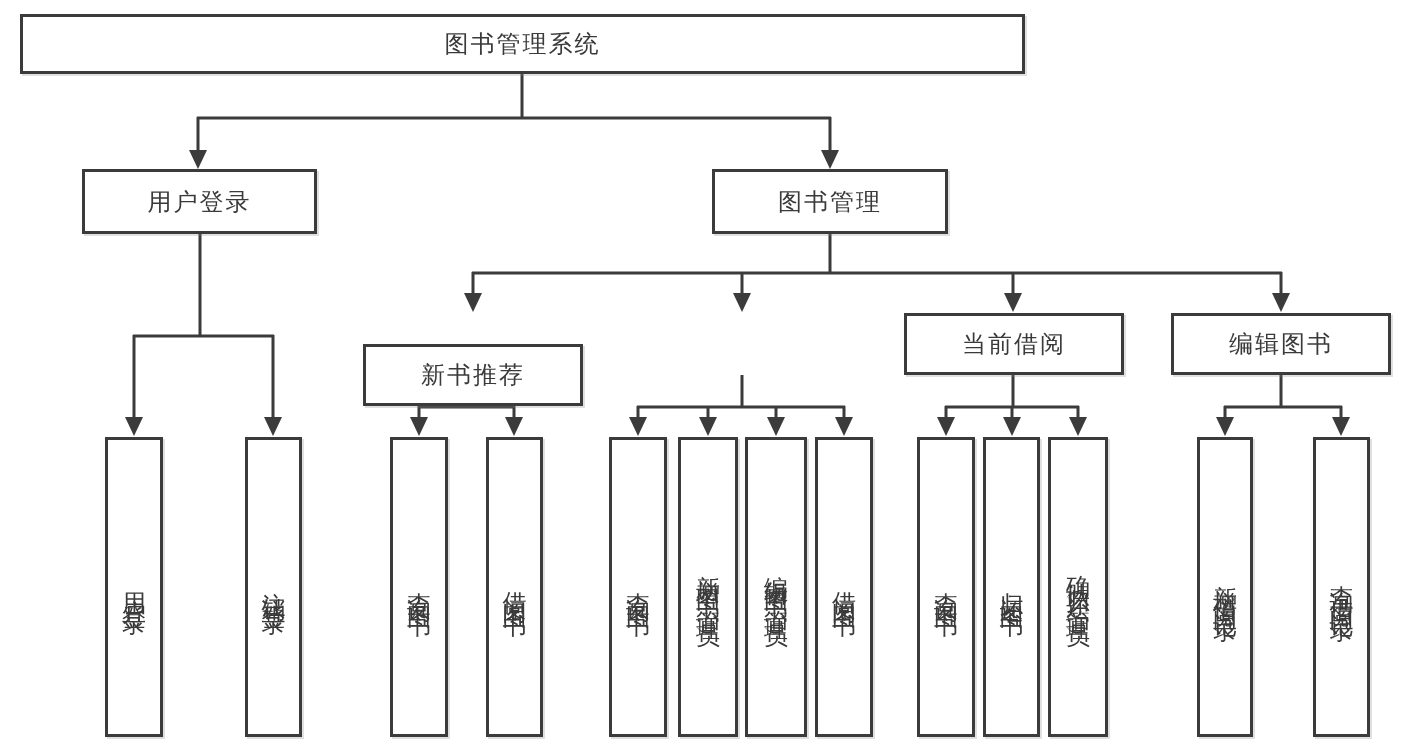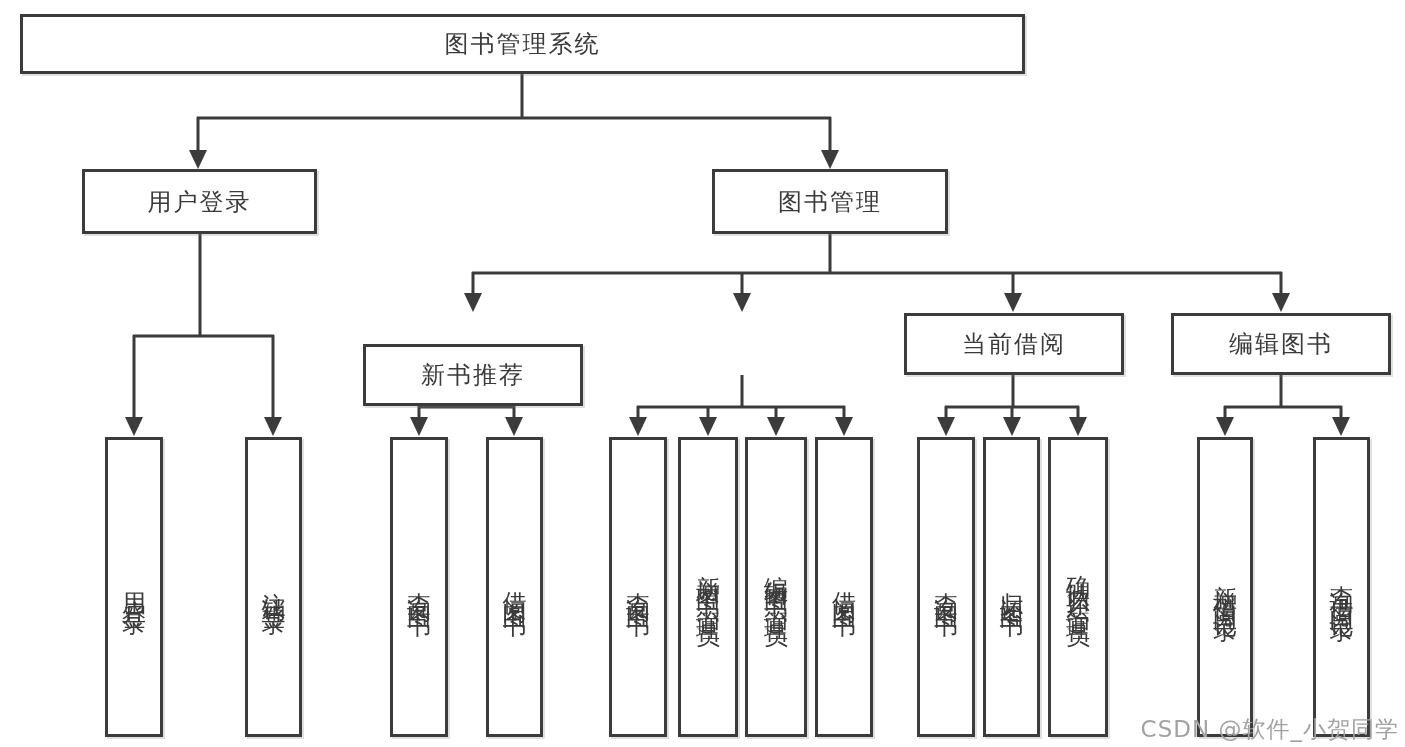--- a/index.html
+++ b/index.html
@@ -162,15 +162,14 @@
     <span class="box-label">确认归还（管理员）</span>
   </div>
 
   <div class="box vbox" style="left:1197px; top:437px; width:56px; height:300px;">
     <span class="box-label">新增借阅记录</span>
   </div>
   <div class="box vbox" style="left:1313px; top:437px; width:57px; height:300px;">
     <span class="box-label">查询借阅记录</span>
   </div>
 
-  <div id="watermark">CSDN @软件_小贺同学</div>
 
 </div>
 
 </body></html>

